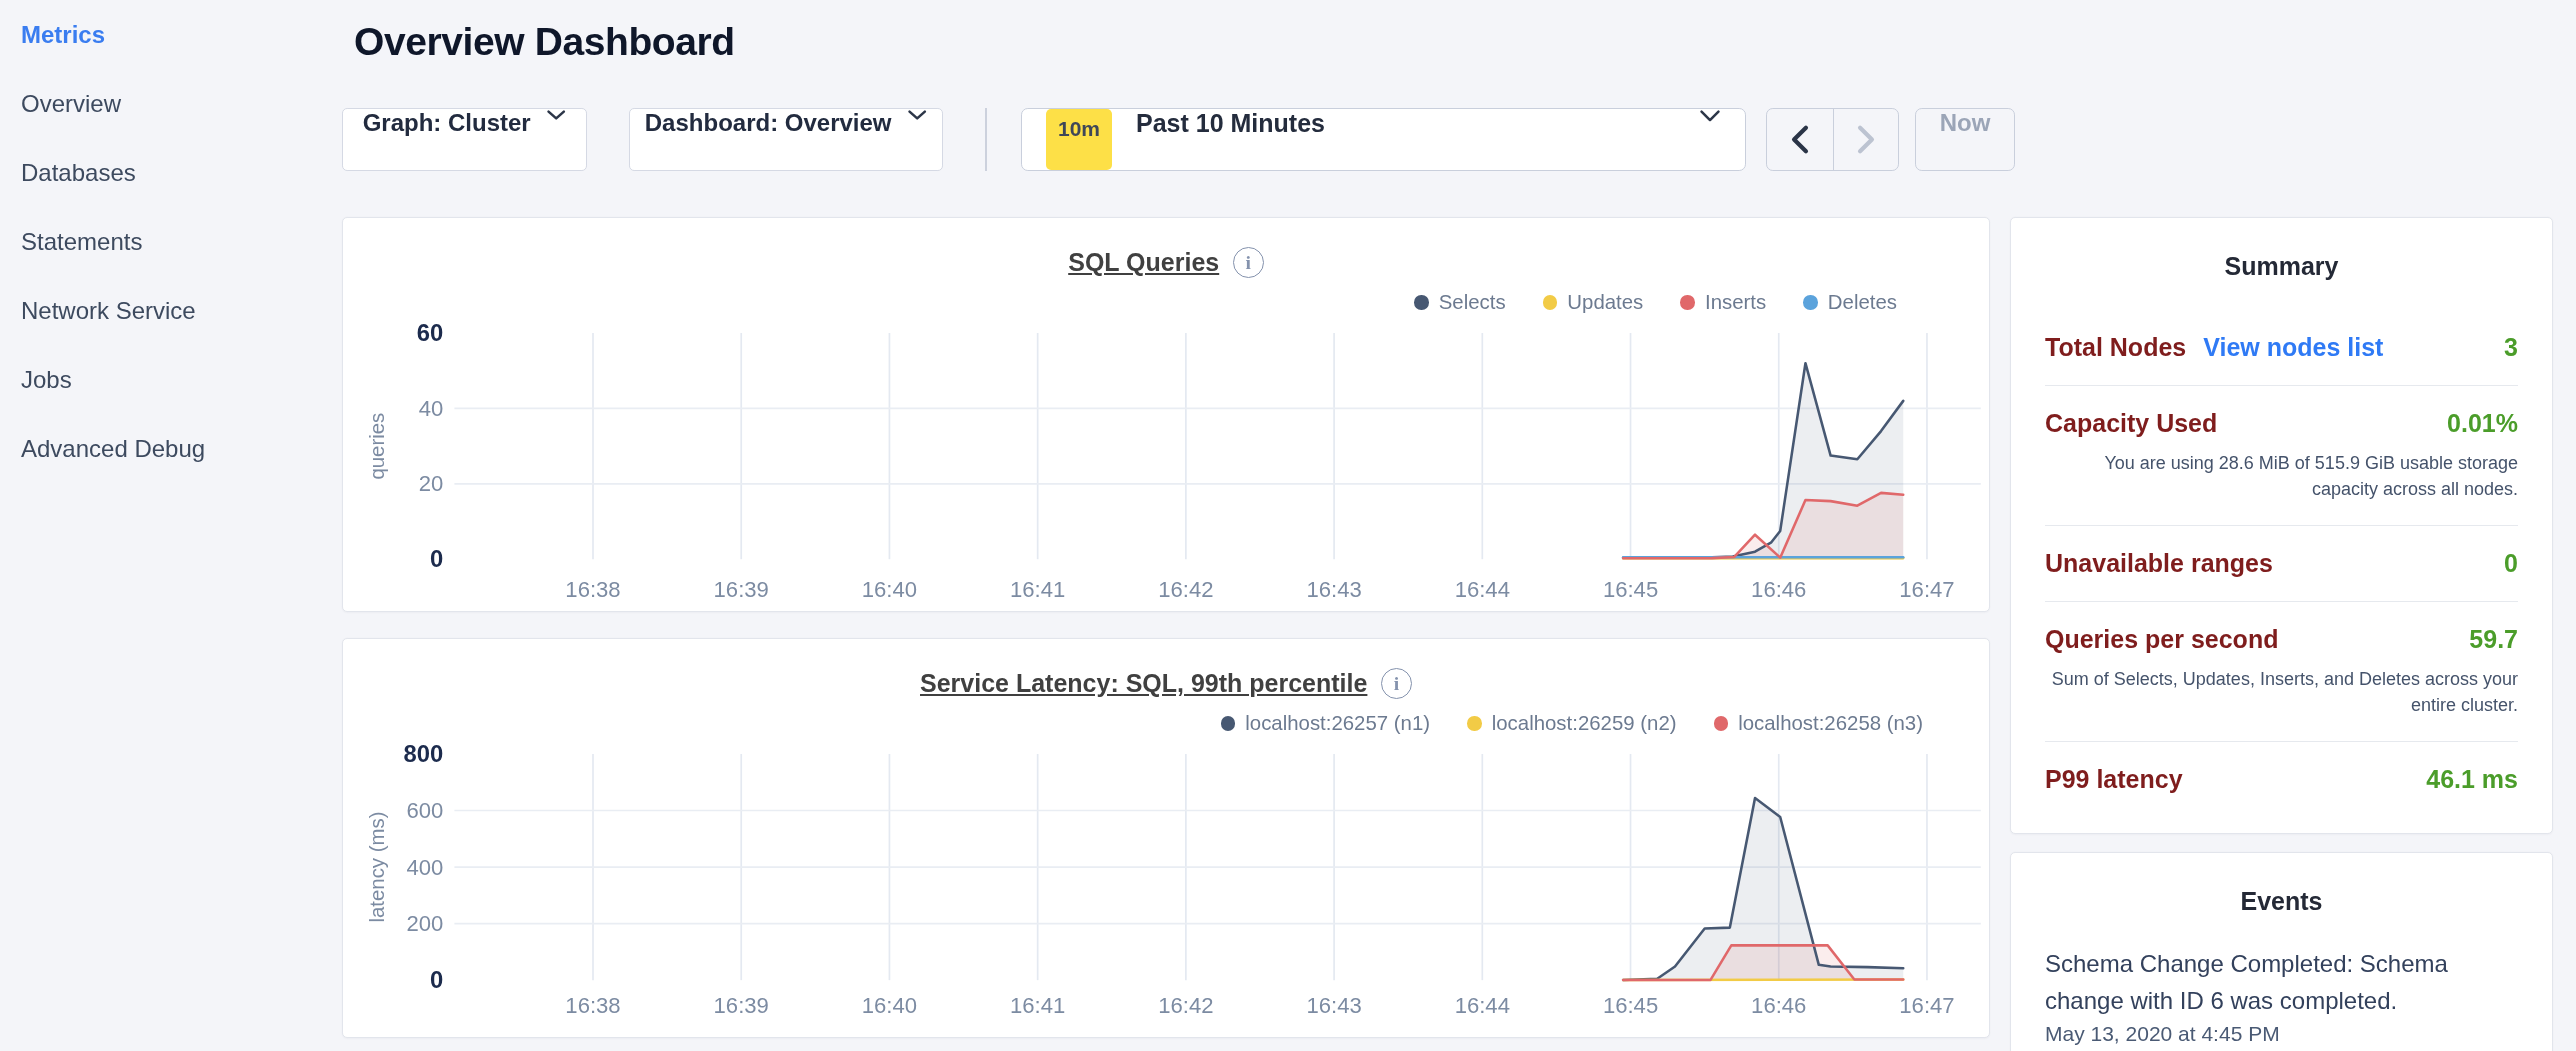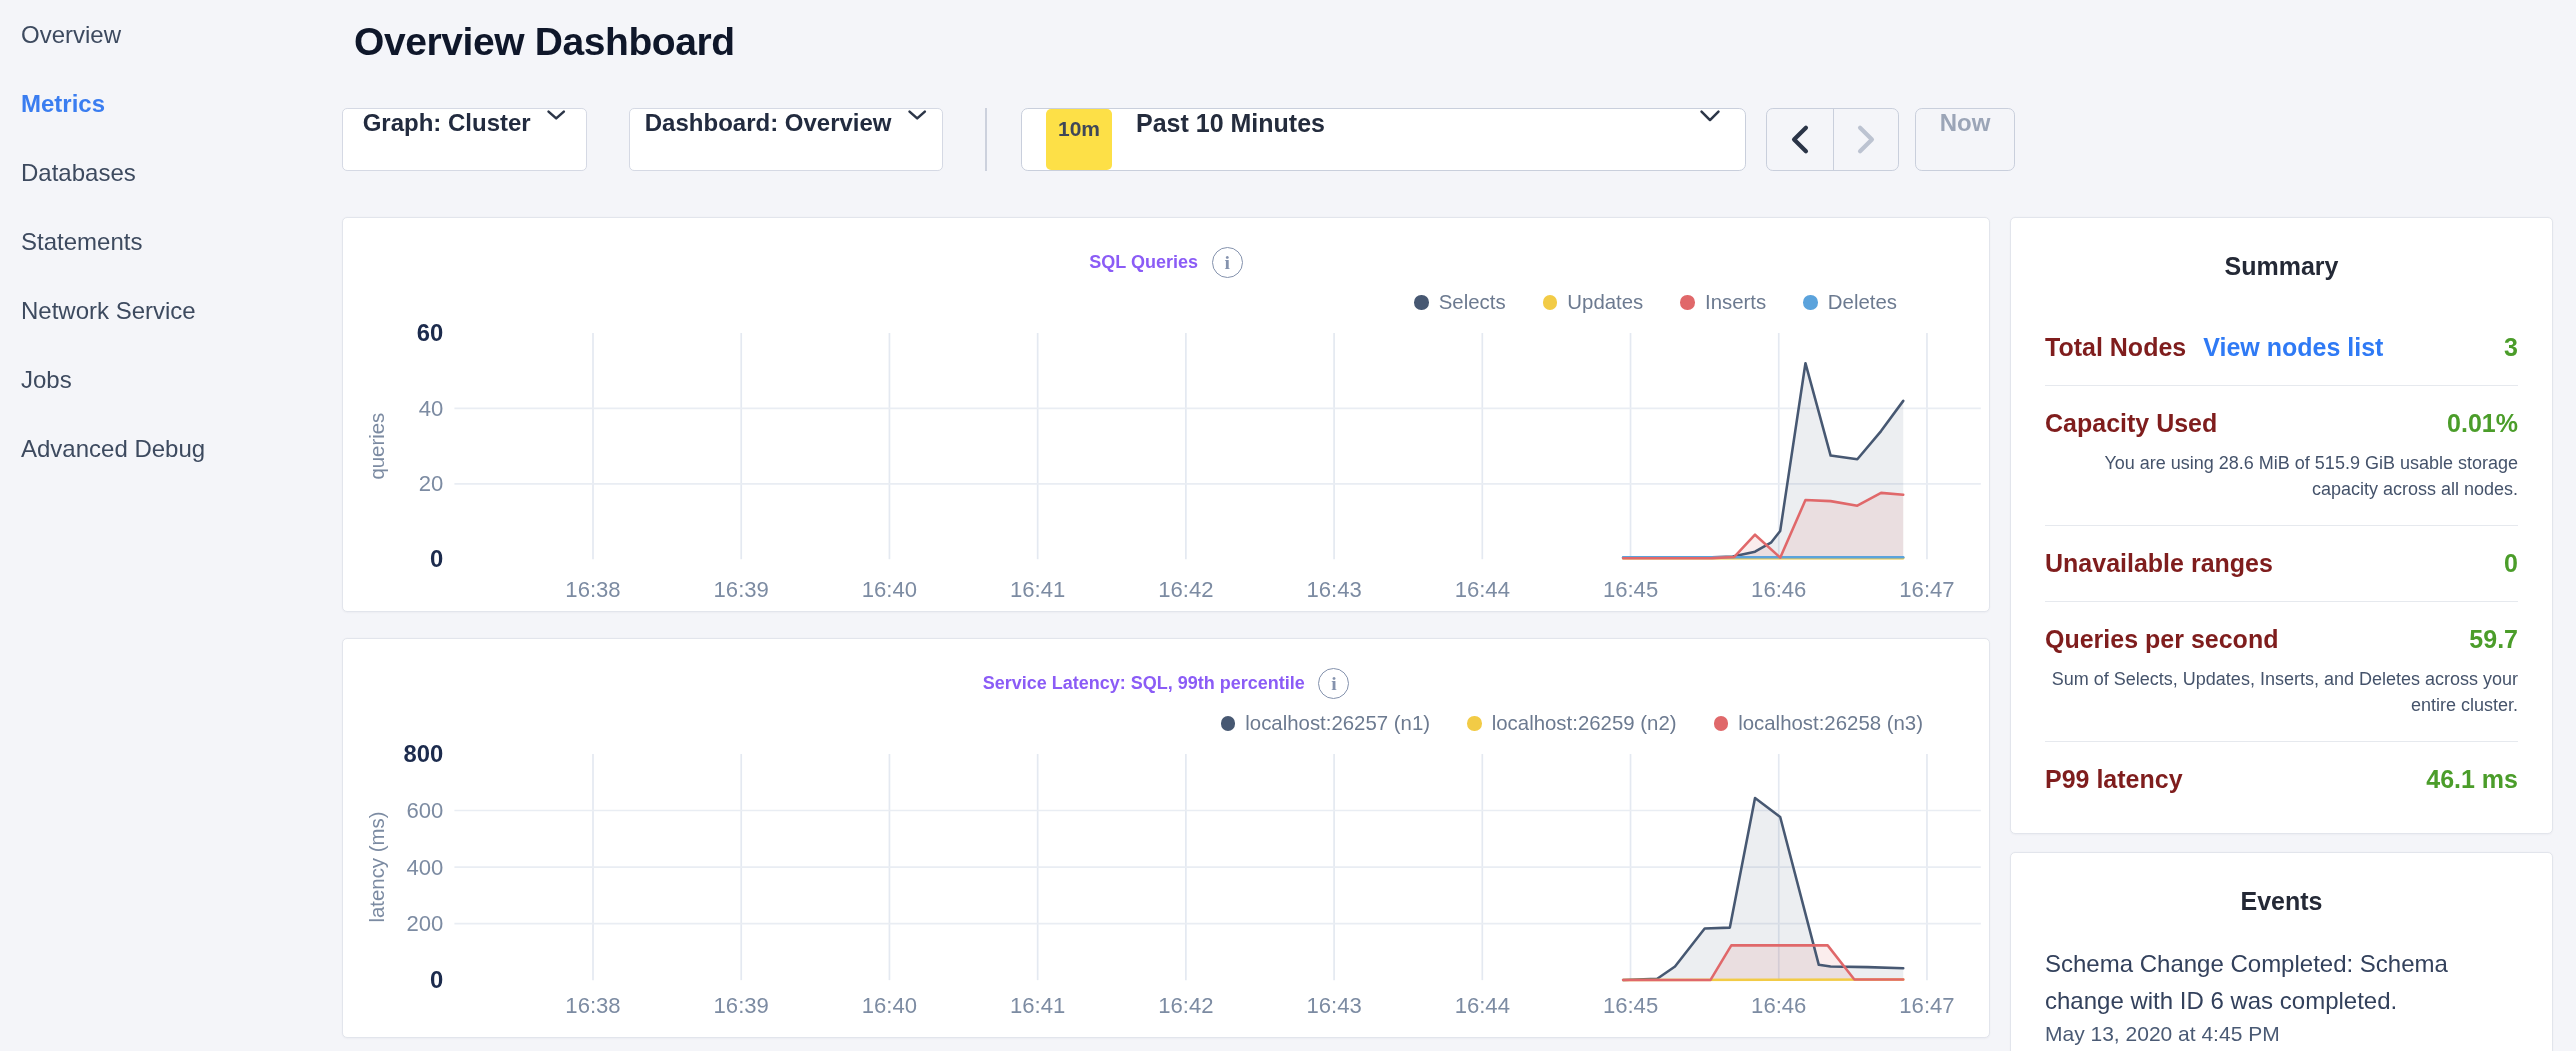--- a/index.html
+++ b/index.html
@@ -38,21 +38,21 @@
   .arrowbtn + .arrowbtn { border-left:1.7px solid #c9cfdc; }
   .nowbtn {
     left:1915px; width:100px; justify-content:center; border:1.7px solid #c9cfdc; border-radius:6.8px;
     font-size:24px; font-weight:bold; color:#9ba5b7; cursor:pointer; background:transparent;
   }
   
   .card { position:absolute; background:#ffffff; border:0.9px solid #e2e5ec; border-radius:5.1px; box-shadow:0 0.9px 1.7px rgba(40,50,70,0.04); }
   .chart-card-1 { left:342px; top:217px; width:1648px; height:395px; }
   .chart-card-2 { left:342px; top:638px; width:1648px; height:400px; }
   .chart-title-row { position:absolute; left:0; right:0; top:29px; display:flex; justify-content:center; align-items:center; gap:13.6px; }
-  .chart-title { font-size:18px; font-weight:bold; color:#8b5cf6; }
+  .chart-title { font-size:25px; font-weight:bold; color:#404040;text-decoration:underline; }
   .info-icon {
     width:31px; height:31px; border:1.7px solid #8492ad; border-radius:50%; color:#8492ad;
     font-size:19.6px; font-weight:bold; display:flex; align-items:center; justify-content:center; cursor:pointer;
     font-family:"Liberation Serif", serif;
   }
   .legend { position:absolute; top:73px; display:flex; gap:37px; align-items:center; }
   .chart-card-1 .legend { right:92px; }
   .chart-card-2 .legend { right:66px; }
   .legend-item { display:flex; align-items:center; gap:10.2px; font-size:20.4px; color:#6c7a90; }
   .dot { width:14.5px; height:14.5px; border-radius:50%; display:inline-block; }
@@ -72,22 +72,22 @@
   .events-card { left:2010px; top:852px; width:543px; height:255px; padding:34px; }
   .event-msg { font-size:24px; color:#33415c; line-height:1.55; }
   .event-time { font-size:21px; color:#4a5a74; margin-top:3px; }
 </style>
 </head>
 <body>
 
 <div class="screen">
 
   <nav class="sidebar">
+    <a class="side-item active">Metrics</a>
     <a class="side-item">Overview</a>
-    <a class="side-item active">Metrics</a>
     <a class="side-item">Databases</a>
     <a class="side-item">Statements</a>
     <a class="side-item">Network Service</a>
     <a class="side-item">Jobs</a>
     <a class="side-item">Advanced Debug</a>
   </nav>
 
   <h1 class="page-title">Overview Dashboard</h1>
 
   <div class="controls">

